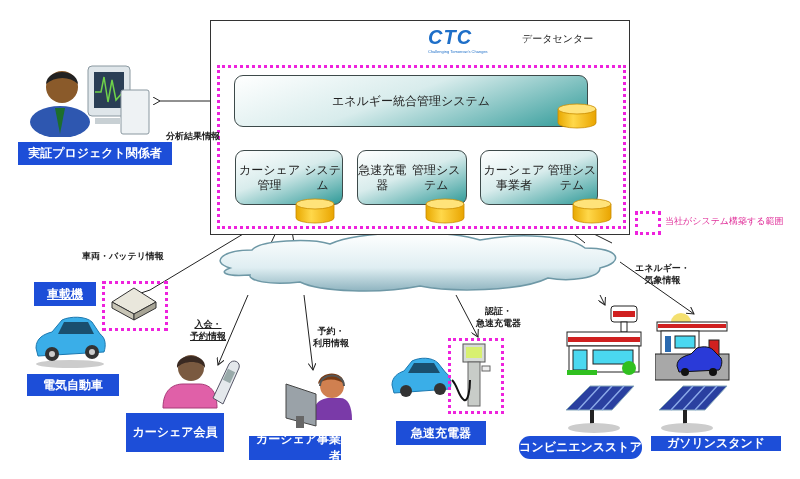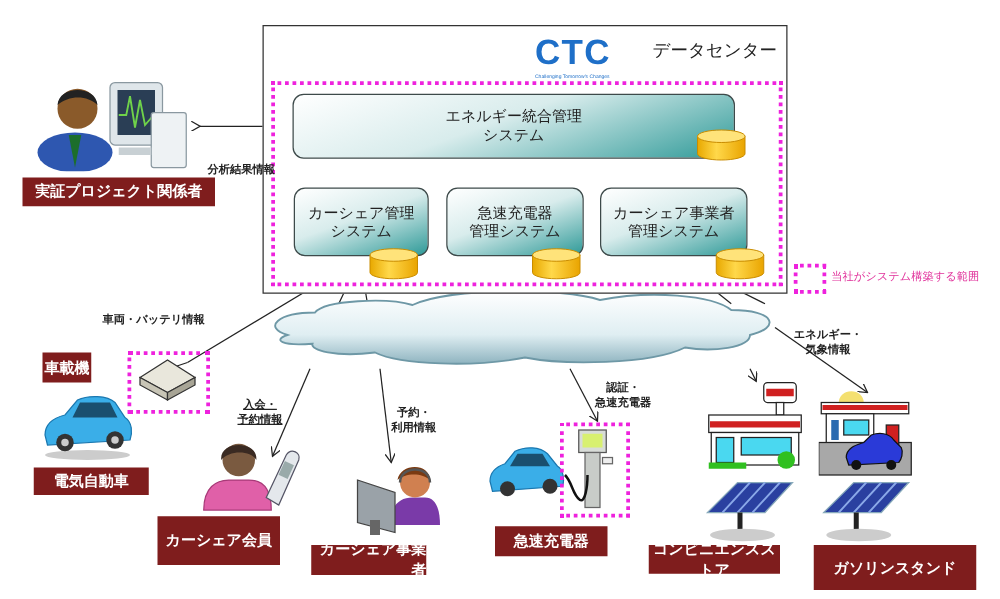--- a/index.html
+++ b/index.html
@@ -3,27 +3,27 @@
 <meta charset="utf-8">
 <style>
   html, body { margin:0; padding:0; }
   body { width:800px; height:479px; background:#ffffff; position:relative; overflow:hidden;
          font-family:"DejaVu Sans", sans-serif; color:#111; }
   .abs { position:absolute; }
   .dc-box { left:210px; top:20px; width:418px; height:213px; border:1px solid #333; background:#fff; }
   .scope { border:3px dotted #ee22dd; }
   .sys { background:linear-gradient(160deg,#ffffff 0%,#d8ecec 45%,#2f9a98 100%);
          border:1px solid #3d4a4a; border-radius:9px; text-align:center; font-size:12px; line-height:15px;
-         display:flex; flex-direction:column; align-items:center; justify-content:center; color:#222; }
+         display:flex; align-items:center; justify-content:center; color:#222; }
   .db { width:40px; height:26px; }
-  .label-green { background:#7f1d1d; color:#fff; font-weight:bold; font-size:12px; text-align:center;
+  .label-green { background:#1d4ed8; color:#fff; font-weight:bold; font-size:12px; text-align:center;
                  display:flex; align-items:center; justify-content:center; }
   .small { font-size:9px; line-height:12px; font-weight:bold; color:#222; text-align:center; }
-  .ctc { font-family:"Liberation Sans", sans-serif; font-weight:bold; color:#1e6fc8;
-         font-size:28px; letter-spacing:1px; }
+  .ctc { font-family:"Liberation Sans", sans-serif; font-style:italic; font-weight:bold; color:#1e6fc8;
+         font-size:20px; letter-spacing:1px; }
   .ctc-sub { font-size:4px; color:#1e6fc8; font-family:"Liberation Sans", sans-serif; }
   .legend-text { color:#e0309a; font-size:9px; }
   svg.lines { position:absolute; left:0; top:0; }
 </style>
 </head>
 <body>
 
 <svg class="lines" width="800" height="479">
   <defs>
     <marker id="ah" markerWidth="8" markerHeight="8" refX="7" refY="4" orient="auto">
@@ -76,21 +76,21 @@
     <path d="M402,145 L402,135 L395,135 L412,123 L429,135 L422,135 L422,145 Z"></path>
     <path d="M525,145 L525,135 L518,135 L535,123 L552,135 L545,135 L545,145 Z"></path>
   </g>
 </svg>
 
 <div class="abs dc-box"></div>
 <div class="abs" style="left:428px;top:26px;">
   <div class="ctc">CTC</div>
   <div class="ctc-sub">Challenging Tomorrow's Changes</div>
 </div>
-<div class="abs" style="left:522px;top:32px;font-size:14px;color:#222;">データセンター</div>
+<div class="abs" style="left:522px;top:32px;font-size:10px;color:#222;">データセンター</div>
 
 <div class="abs scope" style="left:217px;top:65px;width:403px;height:158px;"></div>
 
 <div class="abs sys" style="left:234px;top:75px;width:352px;height:50px;">
   <span>エネルギー統合管理</span>
   <span>システム</span>
 </div>
 <svg class="abs db" style="left:557px;top:103px;" viewBox="0 0 40 26">
   <path d="M1,6 L1,20 A19,5 0 0 0 39,20 L39,6" fill="url(#dbg)" stroke="#c98c00" stroke-width="0.8"></path>
   <ellipse cx="20" cy="6" rx="19" ry="5" fill="#ffe37a" stroke="#c98c00" stroke-width="0.8"></ellipse>
@@ -134,21 +134,21 @@
   <rect x="63" y="4" width="42" height="50" rx="4" fill="#dfe6ea" stroke="#8a98a0"></rect>
   <rect x="69" y="10" width="30" height="36" fill="#2a3e55"></rect>
   <path d="M70,30 L76,30 L79,15 L83,40 L87,18 L91,38 L98,30" stroke="#6fd24a" stroke-width="1.5" fill="none"></path>
   <rect x="96" y="28" width="28" height="44" rx="2" fill="#eef2f4" stroke="#8a98a0"></rect>
   <rect x="70" y="56" width="26" height="6" fill="#c8d0d4"></rect>
 </svg>
 <div class="abs small" style="left:166px;top:118px;margin-top:12px;">分析結果情報</div>
 <div class="abs label-green" style="left:18px;top:142px;width:154px;height:23px;">実証プロジェクト関係者</div>
 
 <div class="abs small" style="left:82px;top:250px;">車両・バッテリ情報</div>
-<div class="abs label-green" style="left:34px;top:282px;width:39px;height:24px;">車載機</div>
+<div class="abs label-green" style="left:34px;top:282px;width:62px;height:24px;text-decoration:underline;">車載機</div>
 <div class="abs scope" style="left:102px;top:281px;width:60px;height:44px;"></div>
 <svg class="abs" style="left:108px;top:284px;" width="52" height="38" viewBox="0 0 52 38">
   <path d="M4,18 L26,4 L48,18 L26,30 Z" fill="#e9e7dc" stroke="#333"></path>
   <path d="M4,18 L4,24 L26,36 L26,30 Z" fill="#c8c5b6" stroke="#333"></path>
   <path d="M48,18 L48,24 L26,36 L26,30 Z" fill="#a8a596" stroke="#333"></path>
 </svg>
 
 <svg class="abs" style="left:30px;top:310px;" width="80" height="60" viewBox="0 0 80 60">
   <ellipse cx="40" cy="54" rx="34" ry="4" fill="#ccc"></ellipse>
   <path d="M6,38 C6,28 14,24 22,22 L32,10 C40,6 56,6 62,12 L70,24 C76,28 76,36 74,42 L8,46 Z" fill="#3aaee8" stroke="#1b78b0"></path>
@@ -244,14 +244,14 @@
   <path d="M18,26 L40,2 M30,26 L52,2 M42,26 L64,2" stroke="#8aa8e8" stroke-width="1.5"></path>
   <rect x="30" y="26" width="4" height="14" fill="#222"></rect>
   <ellipse cx="34" cy="44" rx="26" ry="5" fill="#ccc"></ellipse>
 </svg>
 <svg class="abs" style="left:653px;top:384px;" width="80" height="52" viewBox="0 0 80 52">
   <path d="M6,26 L30,2 L74,2 L52,26 Z" fill="#2a40a0" stroke="#8ab"></path>
   <path d="M18,26 L40,2 M30,26 L52,2 M42,26 L64,2" stroke="#8aa8e8" stroke-width="1.5"></path>
   <rect x="30" y="26" width="4" height="14" fill="#222"></rect>
   <ellipse cx="34" cy="44" rx="26" ry="5" fill="#ccc"></ellipse>
 </svg>
-<div class="abs label-green" style="left:519px;top:436px;width:105px;height:23px;">コンビニエンスストア</div>
-<div class="abs label-green" style="left:651px;top:436px;width:130px;height:36px;text-align:center;">ガソリンスタンド</div>
+<div class="abs label-green" style="left:519px;top:436px;width:123px;height:23px;border-radius:11px;">コンビニエンスストア</div>
+<div class="abs label-green" style="left:651px;top:436px;width:130px;height:15px;text-align:center;">ガソリンスタンド</div>
 
 </body></html>

